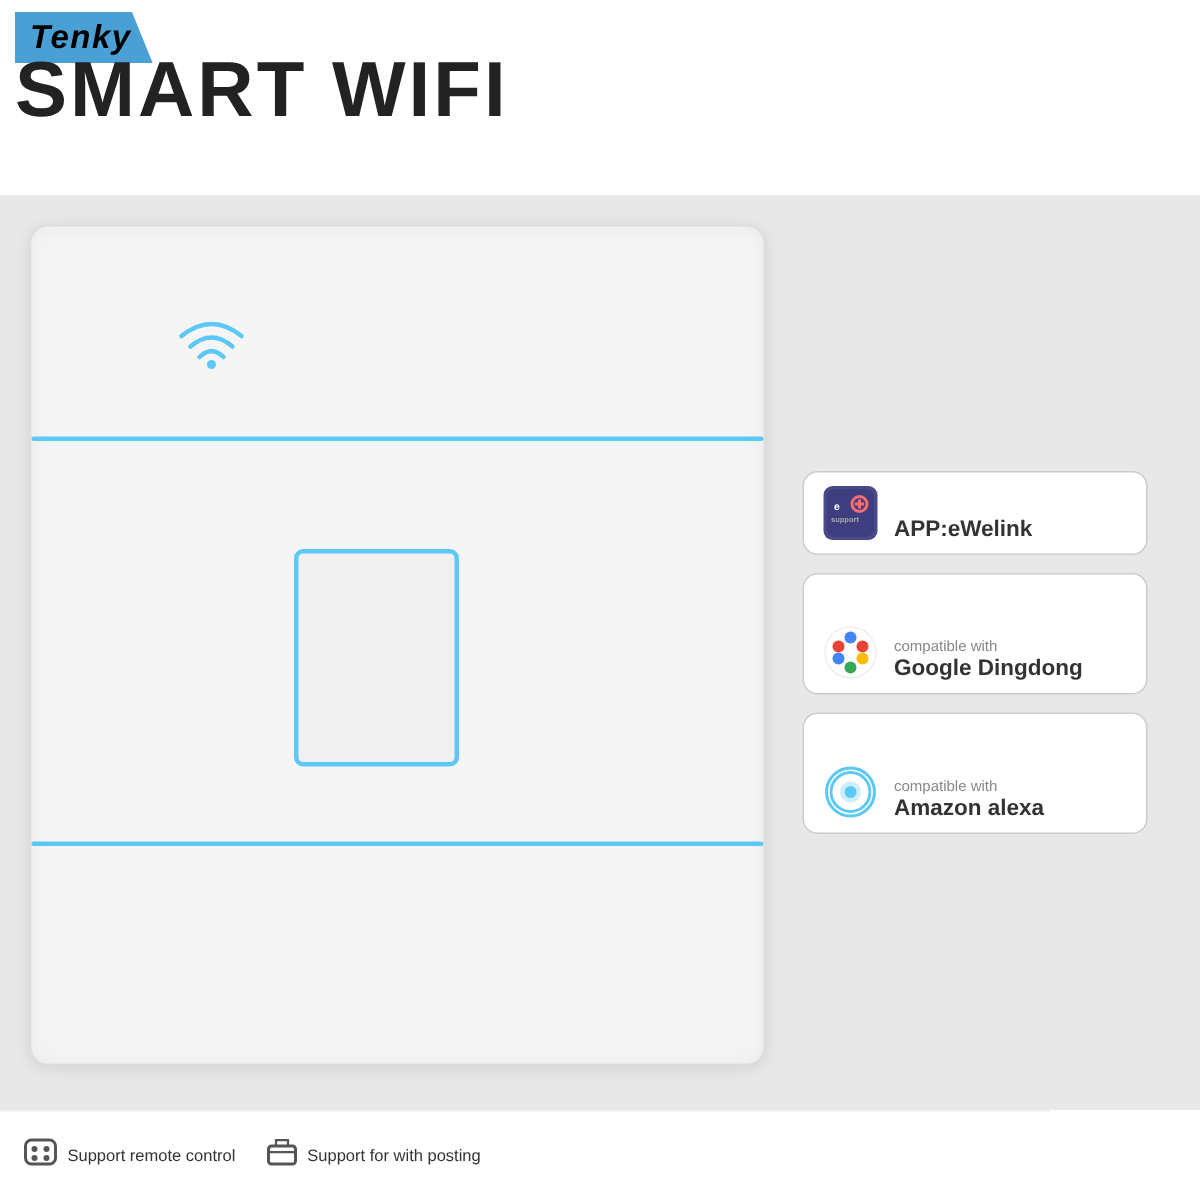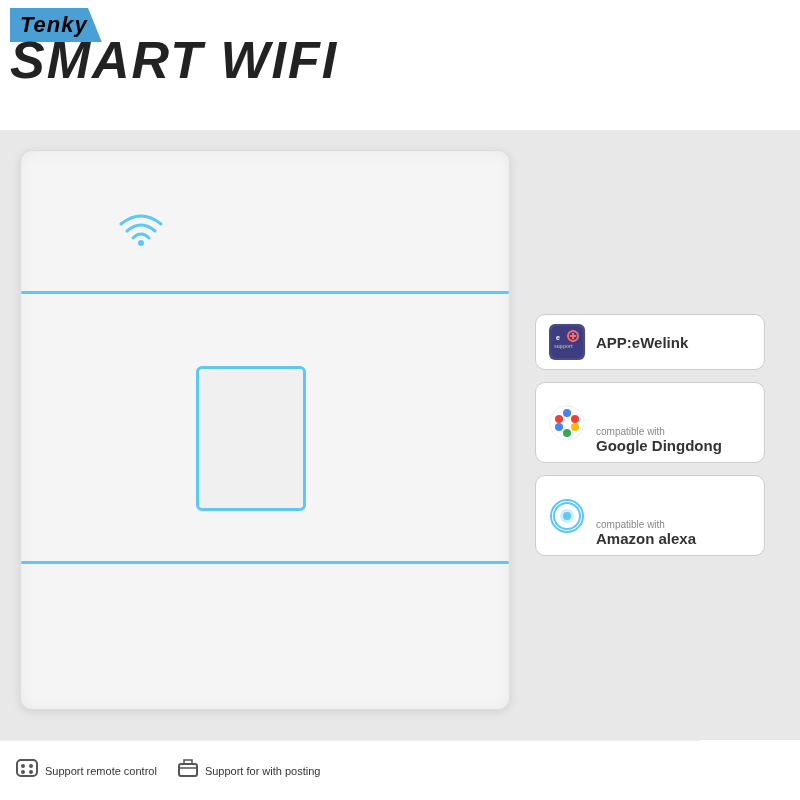--- a/index.html
+++ b/index.html
@@ -44,21 +44,20 @@
     }
 
     .main-title {
       position: absolute;
       top: 30px;
       left: 10px;
       font-size: 52px;
       font-weight: 900;
       color: #222;
       letter-spacing: 2px;
-      font-style: italic;
     }
 
     .subtitle {
       position: absolute;
       top: 90px;
       left: 10px;
       font-size: 13px;
       color: #444;
       width: 500px;
       line-height: 1.4;
@@ -139,21 +138,21 @@
       gap: 12px;
       padding: 20px 15px;
     }
 
     .info-badge {
       border: 1.5px solid #ccc;
       border-radius: 10px;
       background: white;
       padding: 8px 12px;
       display: flex;
-      align-items: center;
+      align-items: flex-end;
       gap: 10px;
       min-height: 55px;
     }
 
     .badge-icon {
       width: 38px;
       height: 38px;
       display: flex;
       align-items: center;
       justify-content: center;

